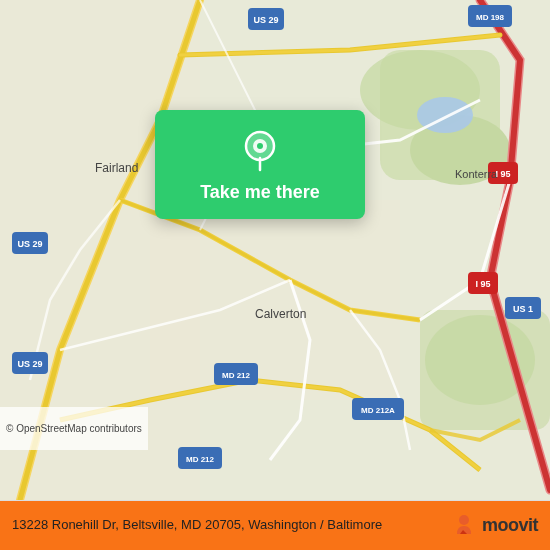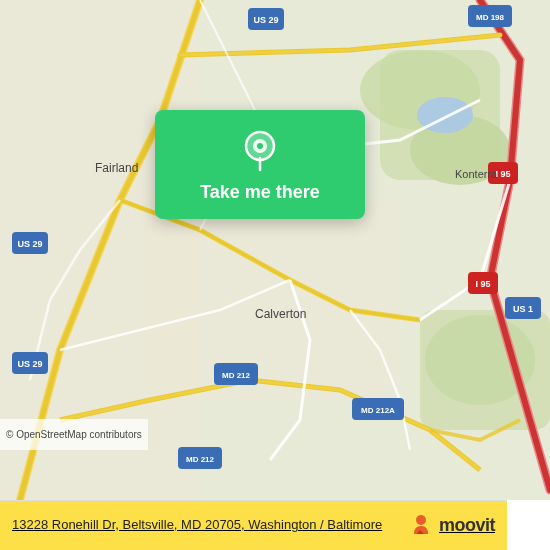--- a/index.html
+++ b/index.html
@@ -52,29 +52,28 @@
     #popup-label {
       color: white;
       font-size: 18px;
       font-weight: bold;
       text-align: center;
       white-space: nowrap;
     }
 
     
     #bottom-bar {
-      width: 507px;
+      width: 550px;
       height: 50px;
-      background-color: #fde047;
+      background-color: #f97316;
       display: flex;
       align-items: center;
       padding: 0 12px;
       border-top: 1px solid #ddd;
       position: relative;
-      text-decoration: underline;
     }
 
     #address-text {
       font-size: 13px;
       color: #222;
       flex: 1;
       line-height: 1.3;
     }
 
     #moovit-logo {
@@ -96,21 +95,21 @@
       letter-spacing: -0.5px;
     }
 
     #copyright-bar {
       position: absolute;
       bottom: 50px;
       left: 0;
       background: rgba(255,255,255,0.75);
       font-size: 10px;
       color: #444;
-      padding: 10px 6px;
+      padding: 16px 6px;
       z-index: 10;
     }
   </style>
 </head>
 <body>
 
 <div id="map-container">
   <svg id="map-svg" viewBox="0 0 550 500" xmlns="http://www.w3.org/2000/svg">
 
     <rect width="550" height="500" fill="#e8ead8"></rect>

